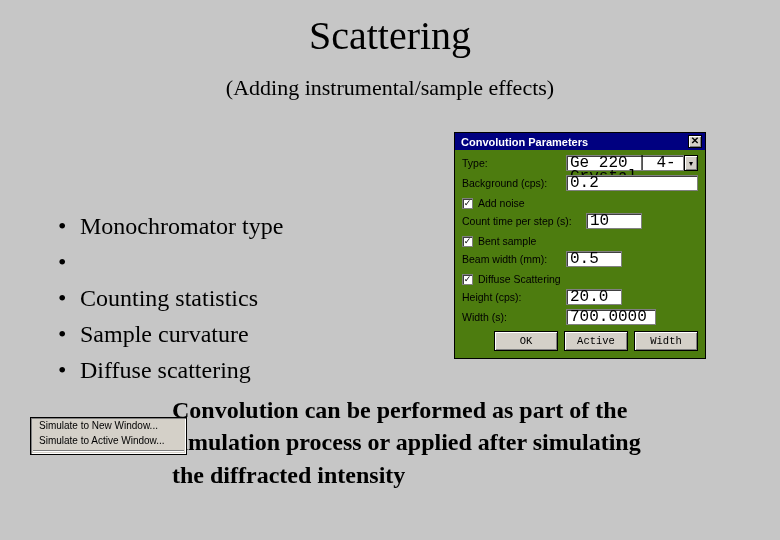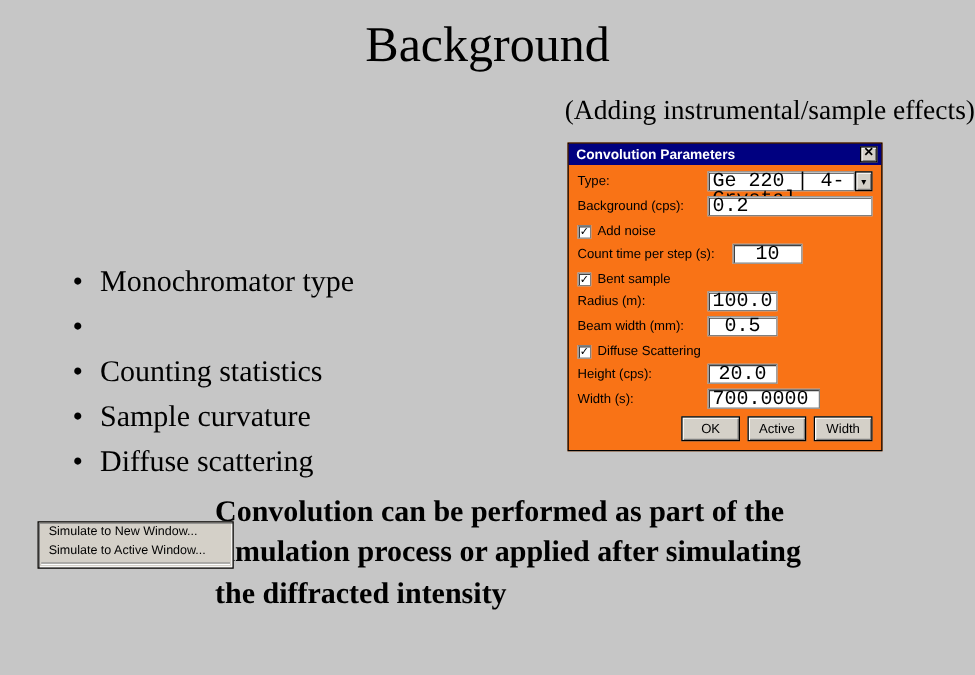--- a/index.html
+++ b/index.html
@@ -13,21 +13,21 @@
     position: relative;
     overflow: hidden;
   }
   .title {
     text-align: center;
     font-size: 40px;
     font-weight: 400;
     margin-top: 12px;
   }
   .subtitle {
-    text-align: right;
+    text-align: center;
     font-size: 22px;
     margin-top: 16px;
   }
   .bullets {
     position: absolute;
     left: 58px;
     top: 208px;
     font-size: 24px;
     line-height: 1.5;
   }
@@ -56,23 +56,23 @@
     width: 157px;
   }
   .menu .mi { padding: 2px 8px; white-space: nowrap; }
   .menu .sep { border-top: 1px solid #808080; border-bottom: 1px solid #fff; margin: 2px 2px; }
   .menu .underline { text-decoration: underline; }
 
   
   .dialog {
     position: absolute;
     left: 454px;
-    top: 114px;
+    top: 132px;
     width: 252px;
-    background: #f97316;
+    background: #4d7c0f;
     border: 1px solid #000;
     font-family: Tahoma, Arial, sans-serif;
     font-size: 10.5px;
     color: #000;
   }
   .titlebar {
     background: #000080;
     color: #fff;
     display: flex;
     align-items: center;
@@ -121,37 +121,37 @@
   }
   .chk {
     width: 11px; height: 11px;
     background: #fff;
     border: 1px solid #808080;
     box-shadow: inset 1px 1px 0 #404040;
     margin-right: 5px;
     display: inline-flex; align-items: center; justify-content: center;
     font-size: 9px; line-height: 9px; color:#000;
   }
-  .short { width: 56px; flex: 0 0 56px; text-align: center; }
+  .short { width: 56px; flex: 0 0 56px; }
   .btnrow { display: flex; justify-content: flex-end; gap: 6px; margin-top: 6px; }
   .winbtn {
-    width: 47px; height: 20px;
+    width: 64px; height: 20px;
     background: #d4d0c8;
     border: 1px solid #000;
     box-shadow: inset 1px 1px 0 #fff, inset -1px -1px 0 #808080;
-    font-family: Liberation Sans, sans-serif;
+    font-family: Liberation Mono, monospace;
     font-size: 10.5px;
     text-align: center;
     line-height: 18px;
   }
 </style>
 </head>
 <body>
 
-<div class="title">Background</div>
+<div class="title">Scattering</div>
 <div class="subtitle">(Adding instrumental/sample effects)</div>
 
 <div class="bullets">
   <div class="row">
       <span class="dot">•</span>
       <span>Monochromator type</span>
     </div>
   <div class="row">
       <span class="dot">•</span>
     </div>
@@ -205,24 +205,20 @@
     <div class="frow">
       <span class="flabel" style="width:124px">Count time per step (s):</span>
       <div class="wininput short">10</div>
     </div>
 
     <div class="frow" style="margin-top:6px;">
       <span class="chk">✓</span>
       <span>Bent sample</span>
     </div>
 
-    <div class="frow">
-      <span class="flabel">Radius (m):</span>
-      <div class="wininput short">100.0</div>
-    </div>
 
     <div class="frow">
       <span class="flabel">Beam width (mm):</span>
       <div class="wininput short">0.5</div>
     </div>
 
     <div class="frow" style="margin-top:6px;">
       <span class="chk">✓</span>
       <span>Diffuse Scattering</span>
     </div>

